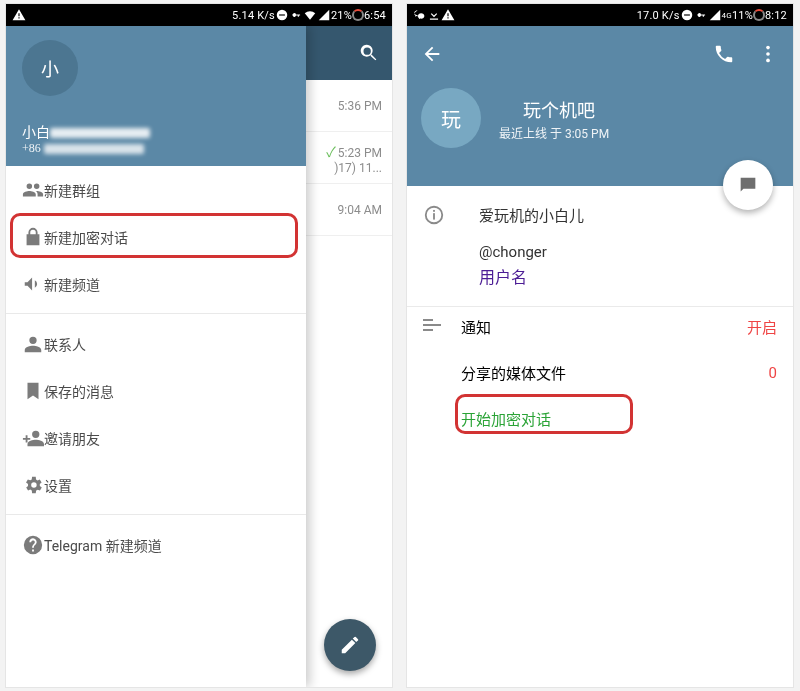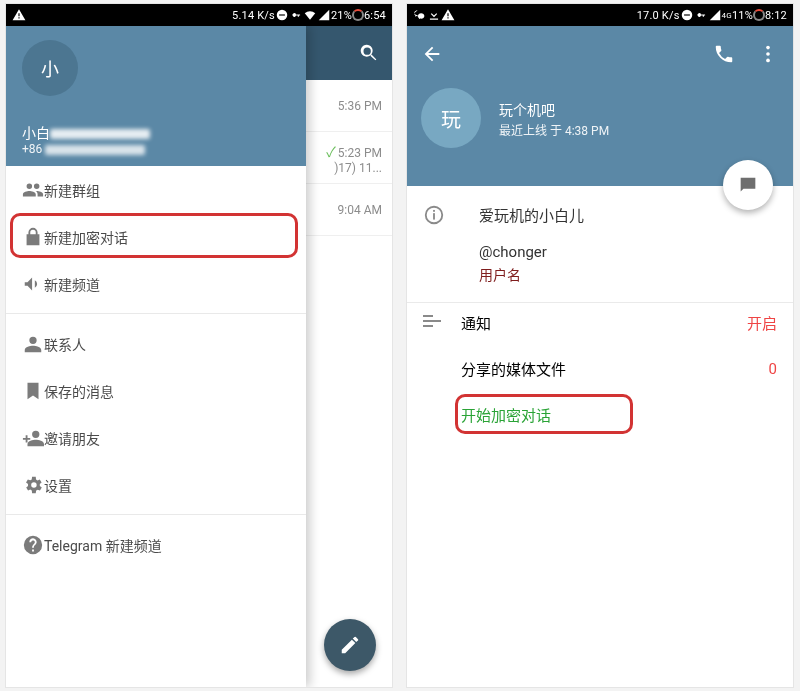--- a/index.html
+++ b/index.html
@@ -18,49 +18,49 @@
   
   .chatlist { position: absolute; left: 300px; top: 22px; right: 0; bottom: 0; background: #fff; }
   .chatlist .top { height: 54px; background: #35576e; display: flex; align-items: center; justify-content: flex-end; color: #fff; padding-right: 12px; }
   .chatlist .row { height: 52px; border-bottom: 1px solid #efefef; display: flex; flex-direction: column; align-items: flex-end; justify-content: center; padding: 0 10px; font-size: 12px; color: #8c8c8c; }
   .chatlist .check { color: #6cbf5d; font-size: 14px; margin-right: 2px; }
 
   .drawer { position: absolute; left: 0; top: 22px; width: 300px; bottom: 0; background: #fff; box-shadow: 4px 0 10px rgba(0,0,0,.20); display: flex; flex-direction: column; }
   .drawer .head { background: #5b88a6; height: 140px; padding: 14px 16px 10px; color: #fff; display: flex; flex-direction: column; justify-content: space-between; }
   .d-avatar { width: 56px; height: 56px; border-radius: 50%; background: #4c7691; display: flex; align-items: center; justify-content: center; font-size: 18px; }
   .d-user { font-size: 14px; }
-  .d-phone { font-size: 12px; opacity: .9; }
+  .d-phone { font-size: 12px; opacity: .9; font-family: Liberation Serif, serif; }
   .d-blur { display:inline-block; width: 100px; height: 10px; background: rgba(255,255,255,.85); filter: blur(2px); border-radius: 2px; vertical-align: middle; }
 
   .menu-item { display: flex; align-items: center; height: 47px; padding: 0 16px; color: #4b4b4b; font-size: 14px; cursor: pointer; }
   .menu-item .mico { width: 22px; height: 22px; fill: #7b7b7b; }
   .menu-sep { height: 1px; background: #e9e9e9; margin: 6px 0; }
   .highlight-red { position: absolute; border: 3px solid #d23333; border-radius: 10px; pointer-events: none; }
   .hl1 { left: 4px; top: 209px; width: 288px; height: 45px; }
 
   .fab { position: absolute; right: 16px; bottom: 16px; width: 52px; height: 52px; border-radius: 50%; background: #3d5868; display: flex; align-items: center; justify-content: center; color: #fff; box-shadow: 0 3px 6px rgba(0,0,0,.35); }
   .fab svg { width: 22px; height: 22px; fill: #fff; }
 
   
   .profile-top { position: relative; height: 160px; background: #5b88a6; color: #fff; padding: 8px 14px; }
   .pt-row1 { display: flex; align-items: center; justify-content: space-between; height: 40px; }
   .pt-icons { display: flex; gap: 22px; }
   .top-ico { width: 22px; height: 22px; fill: #fff; cursor: pointer; display: flex; align-items: center; justify-content: center; }
   .pt-user { display: flex; align-items: center; gap: 18px; margin-top: 14px; }
   .p-avatar { width: 60px; height: 60px; border-radius: 50%; background: #78a8c2; display: flex; align-items: center; justify-content: center; font-size: 20px; }
-  .pt-title { font-size: 14px; }
+  .pt-title { font-size: 18px; margin-left: 24px; }
   .pt-sub { font-size: 12px; opacity: .9; margin-top: 2px; }
   .p-fab { position: absolute; right: 20px; bottom: -24px; width: 50px; height: 50px; border-radius: 50%; background: #fff; display: flex; align-items: center; justify-content: center; box-shadow: 0 3px 6px rgba(0,0,0,.3); }
   .p-fab svg { width: 22px; height: 22px; fill: #6e6e6e; }
 
   .section { padding: 18px 16px 0; display: flex; gap: 34px; }
   .section .sico { width: 22px; height: 22px; fill: #8a8a8a; flex-shrink: 0; }
   .section .scol { flex: 1; }
   .section .line1 { font-size: 15px; color: #333; }
-  .section .line2 { font-size: 14px; color: #7f1d1d; margin-top: 3px; }
+  .section .line2 { font-size: 16px; color: #4c1d95; margin-top: 3px; }
   .settings-list { margin: 6px 16px 0 54px; }
   .settings-list .srow { display: flex; justify-content: space-between; align-items: center; height: 46px; font-size: 15px; border-top: 1px solid transparent; }
   .srow .v-link { color: #ef4444; }
   .srow.green .lab { color: #2aa336; }
   .divider { height: 1px; background: #eaeaea; margin-top: 18px; }
   .hl2 { left: 48px; top: 390px; width: 178px; height: 40px; }
   .list-ico { width:20px; height:14px; display:flex; flex-direction:column; gap:3px; }
   .list-ico span { height:2px; background:#8a8a8a; }
   .list-ico span.s { width:10px; } .list-ico span.l { width:18px; }
 </style>
@@ -239,21 +239,21 @@
             </svg>
         </span>
       </div>
     </div>
     <div class="pt-user">
       <div class="p-avatar">
           <span>玩</span>
         </div>
       <div>
         <div class="pt-title">玩个机吧</div>
-        <div class="pt-sub">最近上线 于 4:38 PM</div>
+        <div class="pt-sub">最近上线 于 3:05 PM</div>
       </div>
     </div>
     <div class="p-fab">
       <svg viewBox="0 0 24 24">
           <path d="M4 4h16v12H7l-3 3V4z"></path>
         </svg>
     </div>
   </div>
 
   <div class="section">

